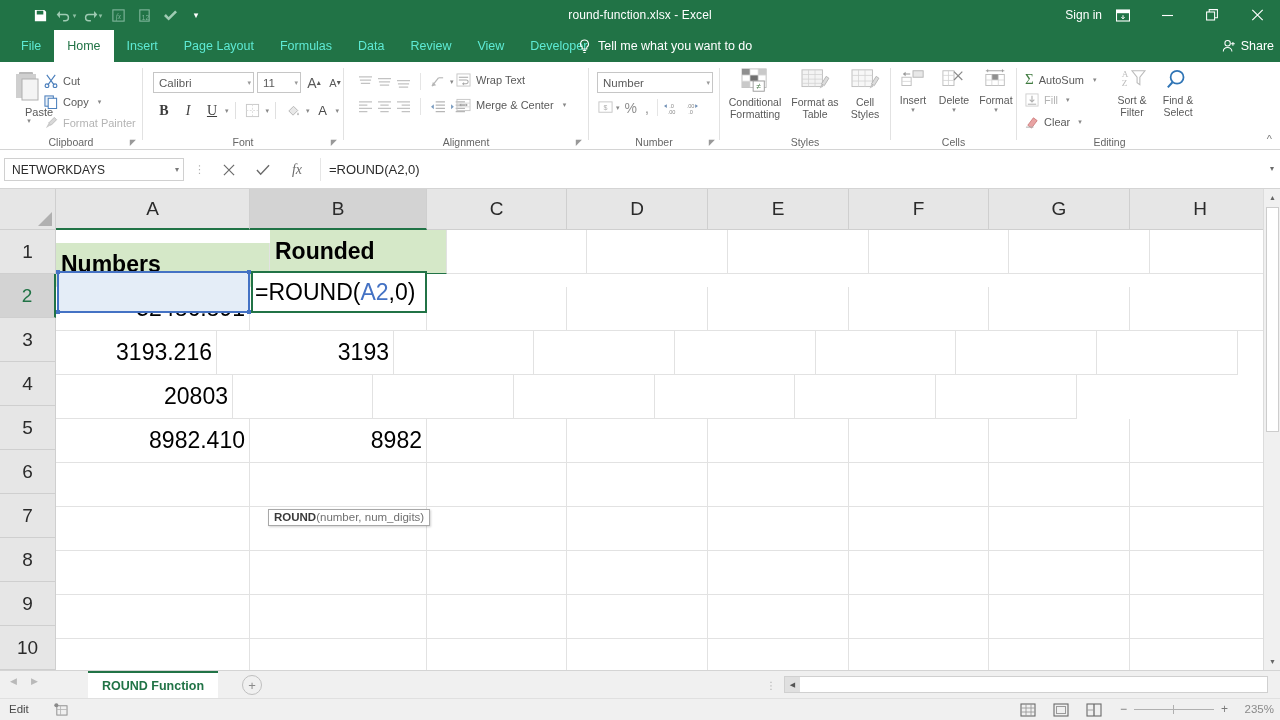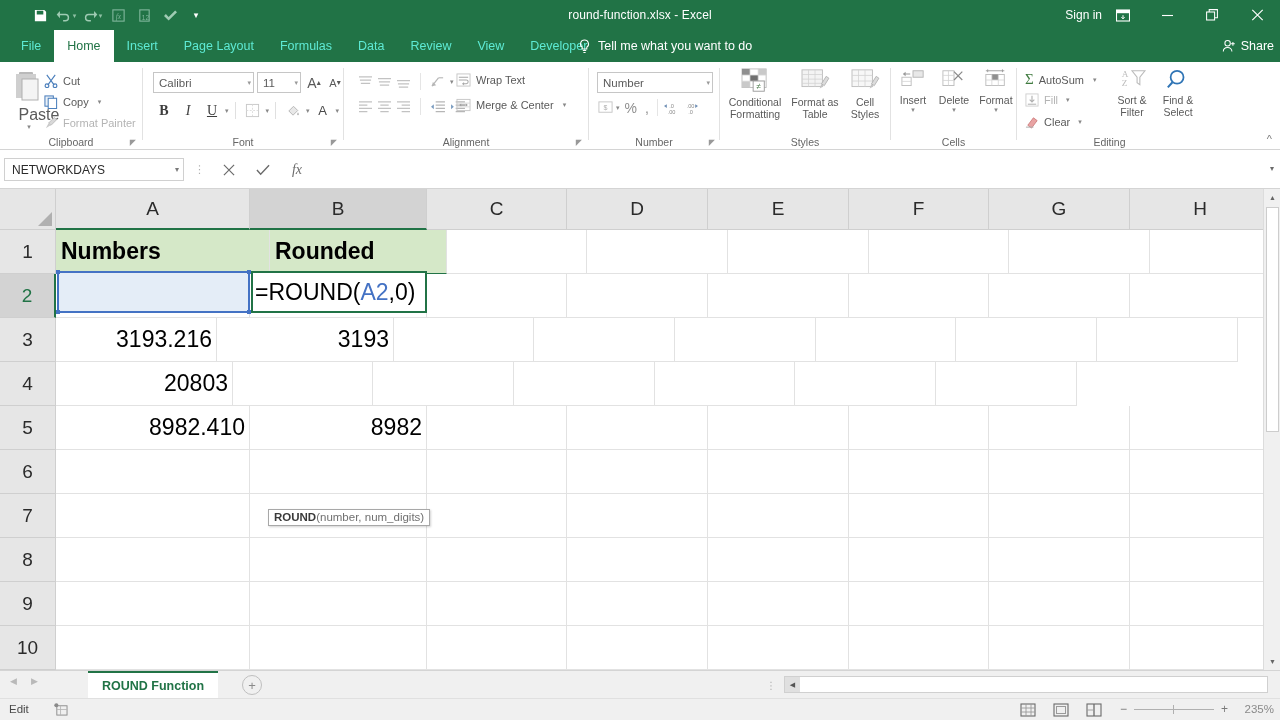--- a/index.html
+++ b/index.html
@@ -73,21 +73,21 @@
     text-align: center; font-size: 10.5px; color: #666666;
   }
   .gsep { position: absolute; top: 6px; width: 1px; height: 72px; background: #e2e2e2; }
   .dlg { position: absolute; bottom: 3px; font-size: 8px; color: #999; }
 
   .lbl { font-size: 11px; color: #5a5a5a; white-space: nowrap; }
   .lbl.dim { color: #b4b4b4; }
 
   
   .bigbtn { position: absolute; display: flex; flex-direction: column; align-items: center; width: 46px; }
-  .bigbtn .cap { font-size: 16px; color: #5a5a5a; margin-top: 2px; margin-left: 20px; }
+  .bigbtn .cap { font-size: 11px; color: #5a5a5a; margin-top: 2px; margin-left: 20px; }
   .caret { font-size: 7px; color: #888; line-height: 6px; }
 
   .minirow { position: absolute; display: flex; align-items: center; gap: 5px; }
 
   
   .fbox {
     position: absolute; border: 1px solid #c6c6c6; background: #fff; height: 21px;
     display: flex; align-items: center; padding: 0 2px 0 5px; font-size: 11.5px; color: #5a5a5a;
   }
   .fbox .fcaret { margin-left: auto; font-size: 7px; color: #999; padding-left: 4px; }
@@ -655,20 +655,23 @@
         </svg>
     </div>
     <div class="fb-btn" style="left:250px;">
       <svg width="14" height="12" viewBox="0 0 15 12">
           <path d="M1 6l4 4.5L14 1" fill="none" stroke="#6b6b6b" stroke-width="1.5"></path>
         </svg>
     </div>
     <div class="fb-btn" style="left:284px;">
       <span style="font-family:'Liberation Serif',serif;font-style:italic;font-size:14px;color:#6b6b6b">fx</span>
     </div>
+    <div class="fb-input">
+      <span>=ROUND(A2,0)</span>
+    </div>
     <div class="fb-expand">▾</div>
   </div>
 
   <div class="gridwrap">
 
     <div class="corner">
         <div class="tri"></div>
       </div>
 
     <div class="colheads">
@@ -691,21 +694,21 @@
       <div class="rh" style="height:44px;">6</div>
       <div class="rh" style="height:44px;">7</div>
       <div class="rh" style="height:44px;">8</div>
       <div class="rh" style="height:44px;">9</div>
       <div class="rh" style="height:44px;">10</div>
     </div>
 
     <div class="cells">
 
       <div class="crow">
-        <div class="cell hdr" style="width:214px;height:44px;">Numbers</div>
+        <div class="cell hdr" style="width:214px;height:44px;margin-top:13px;">Numbers</div>
         <div class="cell hdr b1" style="width:177px;height:44px;">Rounded</div>
         <div class="cell" style="width:140px;height:44px;"></div>
         <div class="cell" style="width:141px;height:44px;"></div>
         <div class="cell" style="width:141px;height:44px;"></div>
         <div class="cell" style="width:140px;height:44px;"></div>
         <div class="cell" style="width:141px;height:44px;"></div>
         <div class="cell" style="width:141px;height:44px;"></div>
       </div>
 
       <div class="crow">

